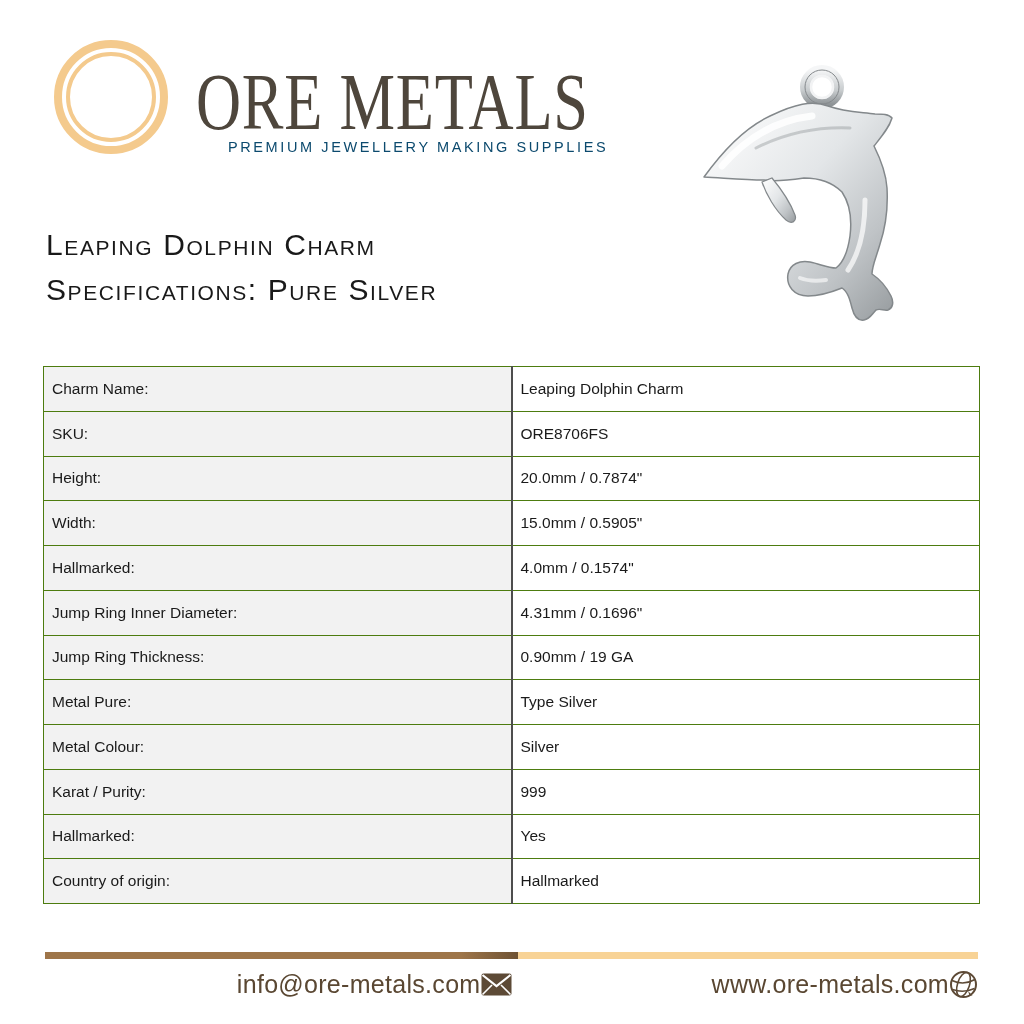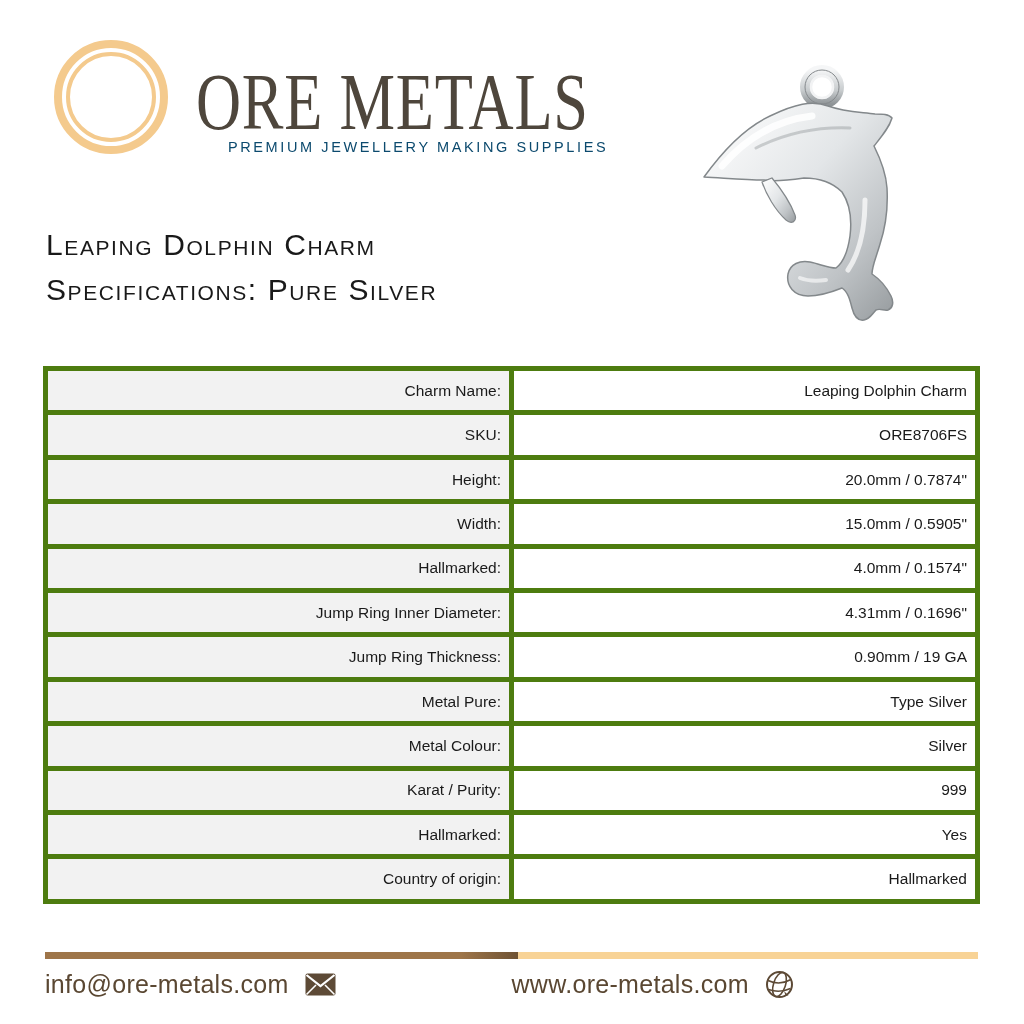--- a/index.html
+++ b/index.html
@@ -47,22 +47,22 @@
   .charm-figure { position: absolute; left: 660px; top: 30px; width: 320px; height: 300px; }
 
   
   .spec-table-wrap { position: absolute; left: 43px; top: 366px; width: 937px; height: 538px; }
   table.spec-table {
     width: 100%; height: 100%;
     border-collapse: collapse;
     font-size: 15.5px; color: #1a1a1a;
   }
   table.spec-table td {
-    border: 5px solid #4d7c0f;
-    text-align: right; vertical-align: middle;
+    border: 1px solid #4d7c0f;
+    text-align: left; vertical-align: middle;
     padding: 4px 8px;
   }
   table.spec-table td.spec-label {
     width: 50%; background: #f2f2f2;
     border-right: 2px solid #4d4d4d;
   }
   table.spec-table td.spec-value { background: #ffffff; }
 
   
   .footer-bar { position: absolute; left: 45px; top: 952px; width: 933px; height: 7px; display: flex; }
@@ -70,21 +70,21 @@
     width: 473px; height: 100%;
     background: linear-gradient(90deg, #9e7549 0%, #9e7549 88%, #6e5233 100%);
   }
   .footer-bar .bar-right { flex: 1; height: 100%; background: #f8d396; }
 
   .footer-contacts {
     position: absolute; left: 45px; top: 962px; width: 933px; height: 44px;
     display: flex;
   }
   .footer-half {
-    width: 50%; display: flex; align-items: center; justify-content: flex-start; gap: 16px;
+    width: 50%; display: flex; align-items: center; justify-content: flex-end; gap: 0;
     color: #5a4732; font-size: 25px; letter-spacing: 0.3px;
   }
   .footer-half .contact-text { white-space: nowrap; }
   .icon-svg { display: block; }
 </style>
 </head>
 <body>
 
 <header>
   <div class="logo-rings">

